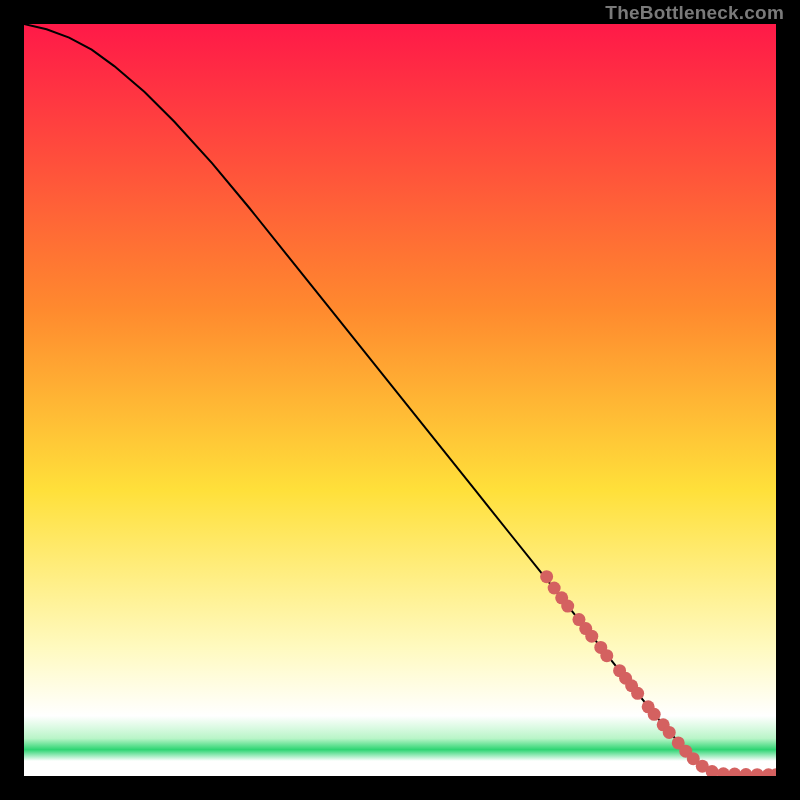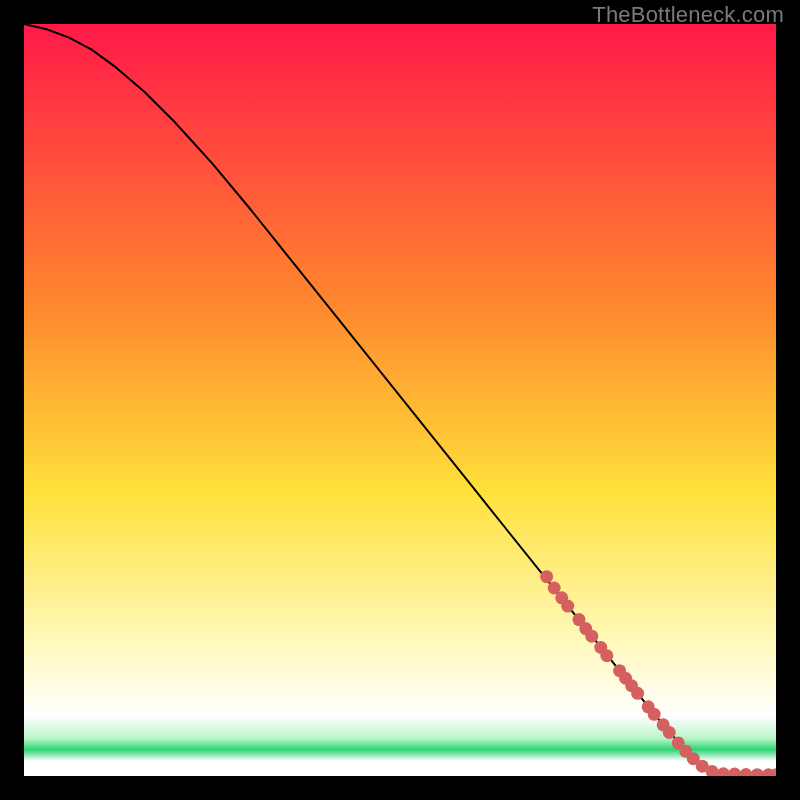--- a/index.html
+++ b/index.html
@@ -15,22 +15,22 @@
     position: relative;
     width: 800px;
     height: 800px;
     background: #000;
   }
   .attribution {
     position: absolute;
     top: 2px;
     right: 16px;
     color: #7a7a7a;
-    font-size: 22px;
-    font-weight: 400;
+    font-size: 19px;
+    font-weight: 700;
     letter-spacing: 0.2px;
   }
   .plot {
     position: absolute;
     left: 24px;
     top: 24px;
     width: 752px;
     height: 752px;
   }
   svg { display: block; }

